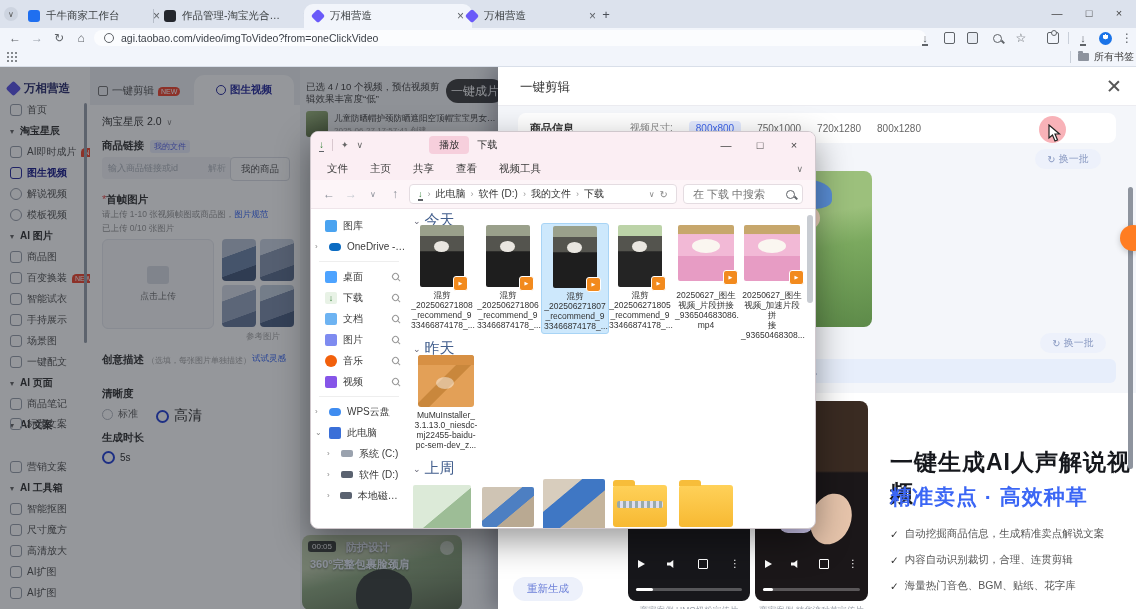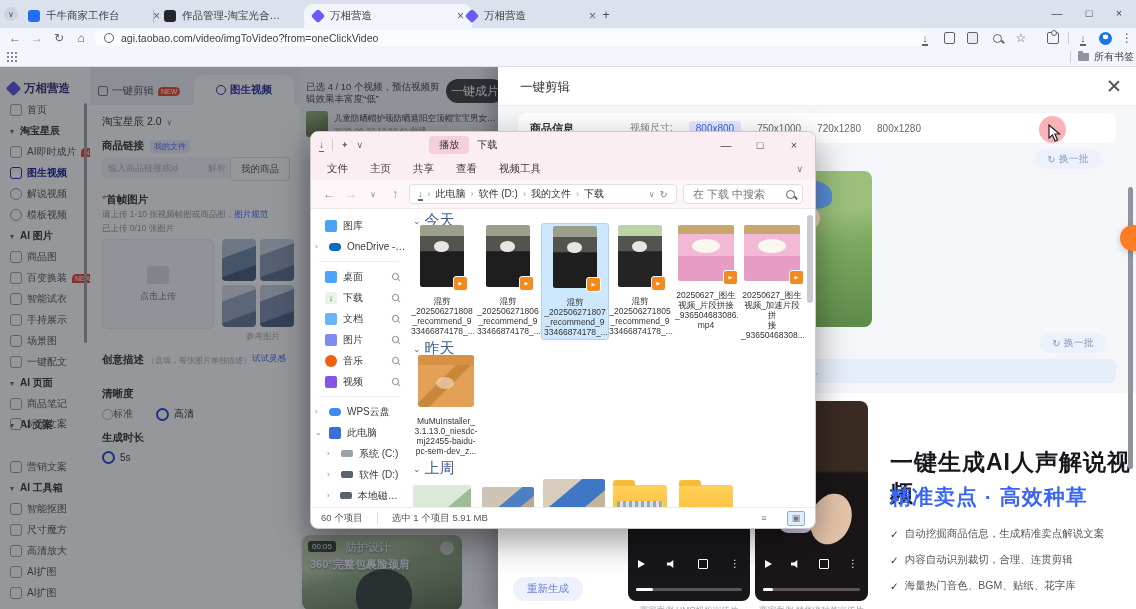--- a/index.html
+++ b/index.html
@@ -112,21 +112,21 @@
   .group{position:absolute;font-size:15px;color:#44608e;display:flex;gap:4px;align-items:center}
   .group:before{content:"⌄";color:#667;font-size:9px}
   .fitem{position:absolute;width:62px;text-align:center}
   .fitem.sel{background:#cde8fc;border:1px solid #a8d4f5;border-radius:3px;margin:-2px;padding:2px}
   .fthumb{margin:0 auto;position:relative;border-radius:2px}
   .vth{width:44px;height:62px;background:linear-gradient(180deg,#9aa08b 0 17%,#54544e 18% 42%,#1e1e1e 43%)}
   .vth:before{content:"";position:absolute;left:14px;top:16px;width:15px;height:11px;border-radius:50%;background:#e9e6e0}
   .kth{width:56px;height:56px;background:linear-gradient(180deg,#c7a76c 0 16%,#f2b9d6 17% 55%,#e79cc4 56%)}
   .kth:before{content:"";position:absolute;left:14px;top:14px;width:28px;height:14px;border-radius:50%;background:#faf6f0}
   .mp4badge{position:absolute;right:-4px;bottom:-4px;width:13px;height:13px;border-radius:3px;background:#f28a1d;border:1px solid #fff;color:#fff;font-size:5px;line-height:13px;text-align:center}
-  .fname{margin-top:9px;font-size:8.5px;line-height:10px;color:#333;white-space:pre-line}
+  .fname{margin-top:3px;font-size:8.5px;line-height:10px;color:#333;white-space:pre-line}
   .boxth{width:56px;height:52px;margin:0 auto;position:relative;background:linear-gradient(135deg,#e3a057 0 44%,#c9873c 45% 58%,#e3a057 59%);border-radius:3px}
   .boxth:before{content:"";position:absolute;left:0;top:0;right:0;height:10px;background:#d79044;border-radius:3px 3px 0 0}
   .boxth:after{content:"";position:absolute;left:18px;top:22px;width:18px;height:12px;border-radius:50%;background:rgba(255,255,255,.45)}
   .foldy{width:54px;height:42px;background:linear-gradient(180deg,#ffd159,#f7b932);border-radius:3px;position:relative;margin:8px auto 0}
   .foldy:before{content:"";position:absolute;top:-5px;left:0;width:22px;height:6px;background:#f7bd3a;border-radius:3px 3px 0 0}
   .zipline{position:absolute;left:4px;top:16px;right:4px;height:7px;background:repeating-linear-gradient(90deg,#9aa 0 3px,#dde 3px 6px);border-radius:2px}
   .fscroll{position:absolute;right:2px;top:6px;width:6px;height:88px;border-radius:3px;background:#c8ccd2}
   .estatus{height:20px;border-top:1px solid #ececec;display:flex;align-items:center;gap:14px;padding:0 10px;font-size:9.5px;color:#555}
   .vbtn{width:16px;height:13px;display:flex;align-items:center;justify-content:center;border:1px solid transparent;border-radius:2px;color:#777;font-size:9px}
   .vbtn.sel{border-color:#7ab0e8;background:#ddedfb}
@@ -354,27 +354,27 @@
         <div class="ab thumb" style="left:170px;top:134px;width:34px;height:42px;background:linear-gradient(160deg,#cdd6e4 0 30%,#8b9ab3 31% 70%,#5d6f8e 71%)"></div>
         <div class="ab thumb" style="left:132px;top:180px;width:34px;height:42px;background:linear-gradient(160deg,#d8dde8 0 30%,#97a6bf 31% 70%,#66789a 71%)"></div>
         <div class="ab thumb" style="left:170px;top:180px;width:34px;height:42px;background:linear-gradient(160deg,#c4cfdf 0 30%,#7e8fab 31% 70%,#4e6183 71%)"></div>
         <div class="ab" style="left:156px;top:226px;font-size:8.5px;color:#aaa">参考图片</div>
         <div class="ab" style="left:12px;top:248px;width:186px">
           <span class="lbl">创意描述</span>
           <span style="font-size:8px;color:#aaa">（选填，每张图片单独描述）</span>
         </div>
         <div class="ab blue" style="left:162px;top:248px;font-size:8.5px">试试灵感</div>
         <div class="ab lbl" style="left:12px;top:282px">清晰度</div>
-        <div class="ab fx" style="left:12px;top:302px;">
+        <div class="ab fx" style="left:12px;top:302px;gap:5px">
           <span class="rad"></span>
             <span style="font-size:10px;color:#666">标准</span>
         </div>
         <div class="ab fx" style="left:66px;top:302px;gap:5px">
           <span class="rad on"></span>
-            <span style="font-size:10px;color:#333">高清</span>
+            <span style="font-size:14px;color:#333">高清</span>
         </div>
         <div class="ab lbl" style="left:12px;top:326px">生成时长</div>
         <div class="ab fx" style="left:12px;top:346px;gap:5px">
           <span class="rad on"></span>
             <span style="font-size:10px;color:#333">5s</span>
         </div>
 
       </div>
     </div>
 
@@ -675,28 +675,20 @@
             <span class="foldy" style="display:block">
                 <span class="zipline"></span>
               </span>
           </div>
           <div class="fitem" style="left:268px;top:268px">
             <span class="foldy" style="display:block"></span>
           </div>
           <div class="fscroll"></div>
         </div>
       </div>
-      <div class="estatus">
-        <span>60 个项目</span>
-        <span style="width:1px;height:12px;background:#ddd"></span>
-        <span>选中 1 个项目 5.91 MB</span>
-        <span style="flex:1"></span>
-        <span class="vbtn">≡</span>
-        <span class="vbtn sel">▣</span>
-      </div>
     </div>
 
     <div class="clickdot"></div>
     <svg class="cursor" width="16" height="18" viewBox="0 0 16 18">
       <polygon points="1,1 1,14 4.5,11 7,17 9.5,16 7,10 11.5,10" fill="#fff" stroke="#222" stroke-width="1.2"></polygon>
     </svg>
 
   </div>
 </div>
 

